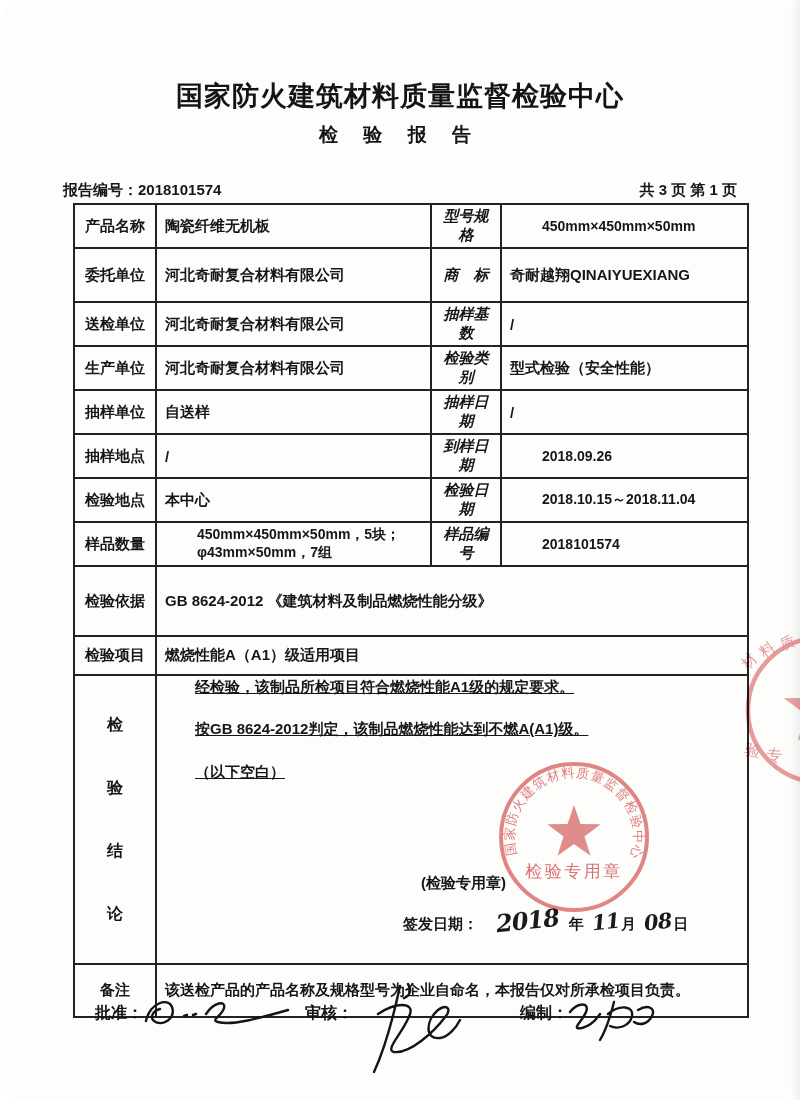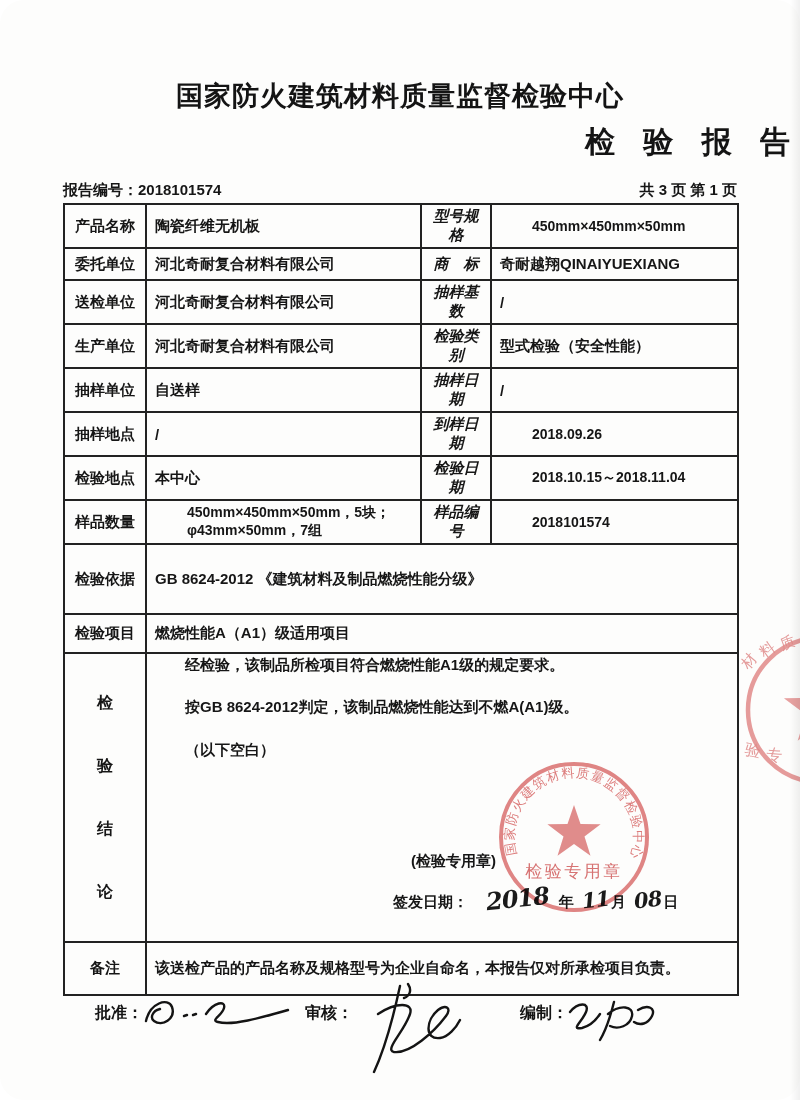--- a/index.html
+++ b/index.html
@@ -22,50 +22,50 @@
     pointer-events:none;
   }
   
   .title{
     position:absolute;left:0;top:78px;width:100%;
     text-align:center;font-size:27px;font-weight:bold;
     letter-spacing:1px;color:#141414;
   }
   .subtitle{
     position:absolute;left:0;top:122px;width:100%;
-    text-align:right;font-size:30px;font-weight:bold;
+    text-align:center;font-size:19px;font-weight:bold;
     letter-spacing:10px;color:#141414;
   }
   .meta-row{
     position:absolute;left:63px;top:176px;width:674px;height:24px;
     font-size:15px;font-weight:600;
     display:flex;justify-content:space-between;align-items:flex-end;text-align:center;
   }
   
   table.report{
-    position:absolute;left:63px;top:203px;
+    position:absolute;left:73px;top:203px;
     width:674px;border-collapse:collapse;table-layout:fixed;
   }
   table.report td,table.report th{
     border:2px solid #222;
     font-size:15px;font-weight:600;color:#161616;
     padding:2px 8px;
     overflow:hidden;
   }
   th.lbl{width:82px;text-align:center;font-weight:600;padding:2px 2px;}
   th.lbl2{width:70px;text-align:center;font-weight:600;padding:2px 2px;font-style:italic;}
   td.val{text-align:left;margin-top:36px;}
   td.val.num{font-size:14px;padding-left:40px;}
   .vlabel{
     display:flex;flex-direction:column;align-items:center;
     justify-content:space-between;height:210px;margin:0 auto;
   }
   .vlabel span{font-size:16px;}
   td.conc{position:relative;vertical-align:top;padding:14px 14px 0 14px;}
-  p.cline{margin:0 0 25px 0;line-height:1.15;text-indent:2em;font-size:15px;}
+  p.cline{margin:0 0 25px 0;line-height:1.15;text-indent:2em;font-size:15px;text-decoration:underline;}
   .seal-note{
     position:absolute;left:264px;top:198px;font-size:15px;font-weight:600;
   }
   .sign-row{
     position:absolute;left:246px;top:230px;white-space:nowrap;
     font-size:15px;font-weight:600;
   }
   .hand{
     font-family:"DejaVu Serif",serif;font-style:italic;font-weight:600;
     font-size:24px;display:inline-block;transform:rotate(-6deg);
@@ -104,21 +104,21 @@
         <col style="width:247px">
       </colgroup>
 
     <tbody>
         <tr style="height:42px">
       <th class="lbl">产品名称</th>
       <td class="val">陶瓷纤维无机板</td>
       <th class="lbl2">型号规格</th>
       <td class="val num">450mm×450mm×50mm</td>
     </tr>
-    <tr style="height:32px">
+    <tr style="height:54px">
       <th class="lbl">委托单位</th>
       <td class="val">河北奇耐复合材料有限公司</td>
       <th class="lbl2">商　标</th>
       <td class="val">奇耐越翔QINAIYUEXIANG</td>
     </tr>
     <tr style="height:38px">
       <th class="lbl">送检单位</th>
       <td class="val">河北奇耐复合材料有限公司</td>
       <th class="lbl2">抽样基数</th>
       <td class="val">/</td>

